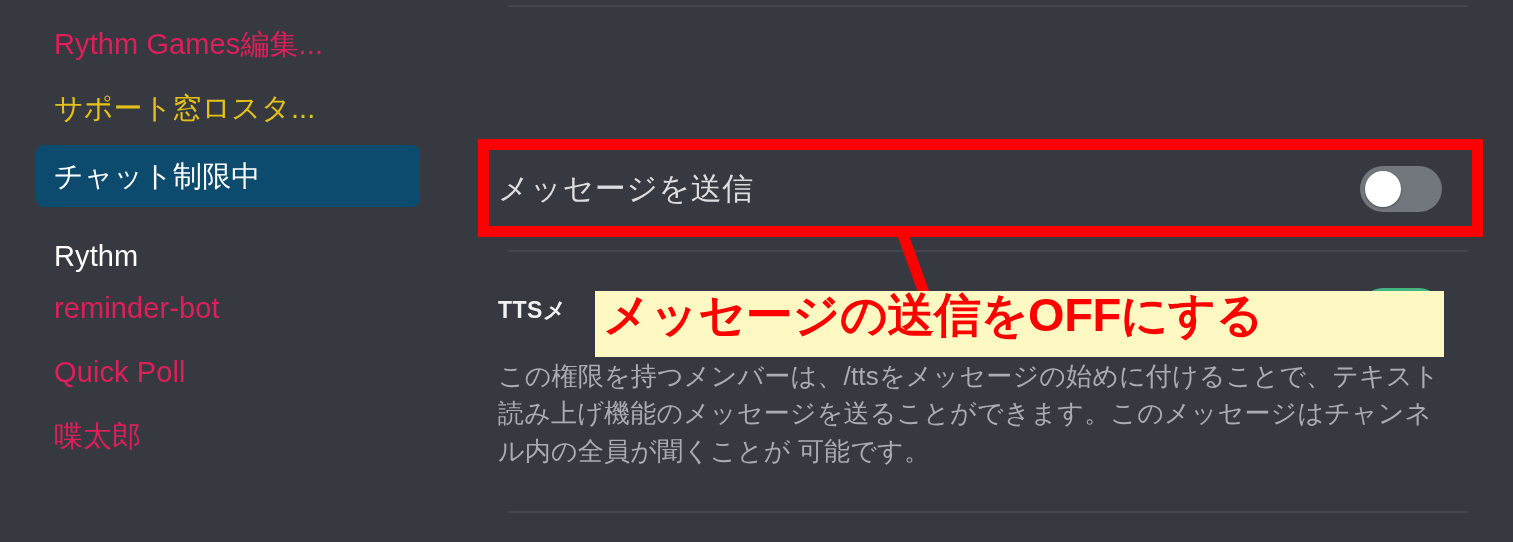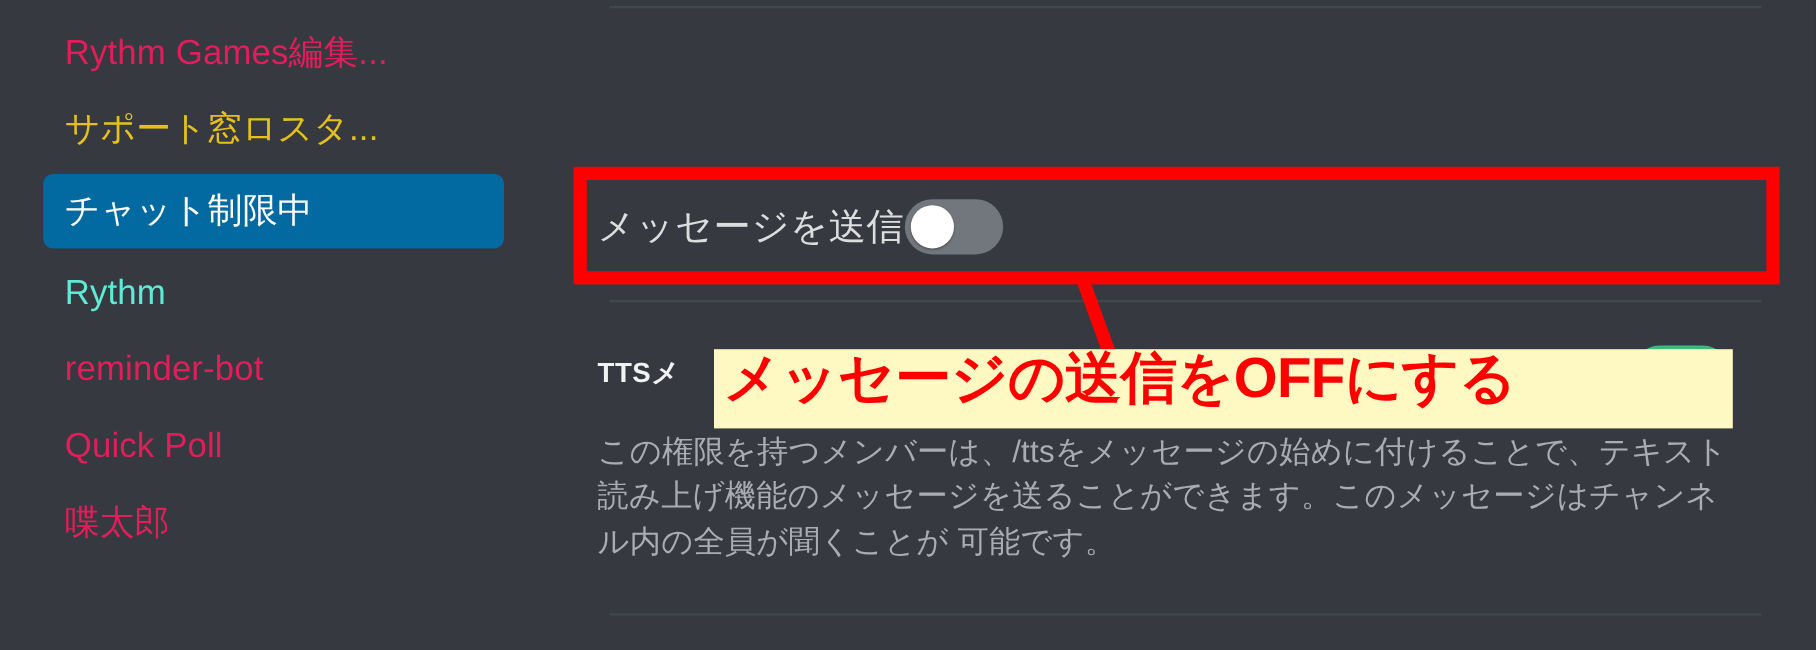--- a/index.html
+++ b/index.html
@@ -37,21 +37,21 @@
     padding: 0 18px;
     border-radius: 7px;
     font-size: 29px;
     line-height: 1;
     white-space: nowrap;
     overflow: hidden;
     letter-spacing: 0.1px;
   }
   .side-item.plain { padding-left: 18px; }
   .side-item.selected {
-    background: #0369a1;
+    background: #0c4a6e;
     color: #ffffff;
     font-weight: 500;
     height: 62px;
     top: 145px;
     border-radius: 8px;
   }
   .side-item .txt { display: block; }
 
   
   #pane {
@@ -82,21 +82,21 @@
 
   
   #row-send {
     position: absolute;
     left: 38px;
     top: 150px;
     width: 980px;
     height: 78px;
     display: flex;
     align-items: center;
-    justify-content: flex-start;
+    justify-content: space-between;
   }
   #row-send .row-title {
     font-size: 31px;
     color: #dcddde;
     letter-spacing: 0.5px;
   }
   .switch {
     position: relative;
     width: 82px;
     height: 46px;
@@ -200,21 +200,21 @@
     </div>
 
     <div class="side-item plain" style="top:86px;color:#e5c01b;">
       <span class="txt">サポート窓ロスタ...</span>
     </div>
 
     <div class="side-item selected">
       <span class="txt">チャット制限中</span>
     </div>
 
-    <div class="side-item plain" style="top:222px;color:#5eead4;">
+    <div class="side-item plain" style="top:234px;color:#ffffff;">
       <span class="txt">Rythm</span>
     </div>
 
     <div class="side-item plain" style="top:286px;color:#e01e5a;">
       <span class="txt">reminder-bot</span>
     </div>
 
     <div class="side-item plain" style="top:414px;color:#e01e5a;">
       <span class="txt">喋太郎</span>
     </div>

